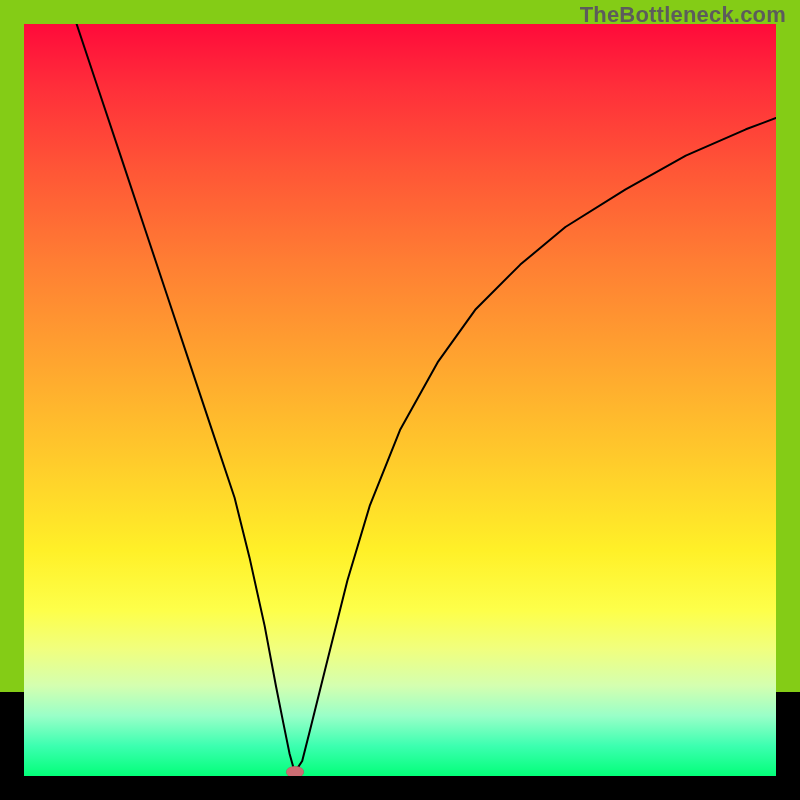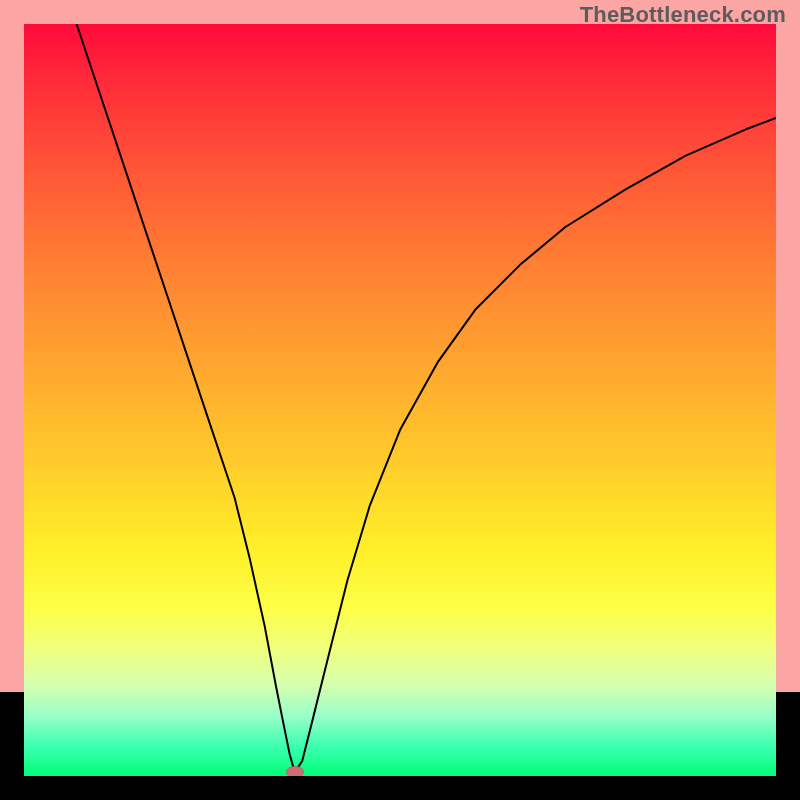--- a/index.html
+++ b/index.html
@@ -8,21 +8,21 @@
     width: 800px;
     height: 800px;
     background: #000;
     font-family: Arial, Helvetica, sans-serif;
     overflow: hidden;
   }
   .frame {
     position: relative;
     width: 800px;
     height: 692px;
-    background: #fca5a5;
+    background: #84cc16;
     text-decoration: underline;
   }
   .watermark {
     position: absolute;
     top: 2px;
     right: 14px;
     color: #5c5c5c;
     font-size: 22px;
     font-weight: 600;
     letter-spacing: 0.2px;

